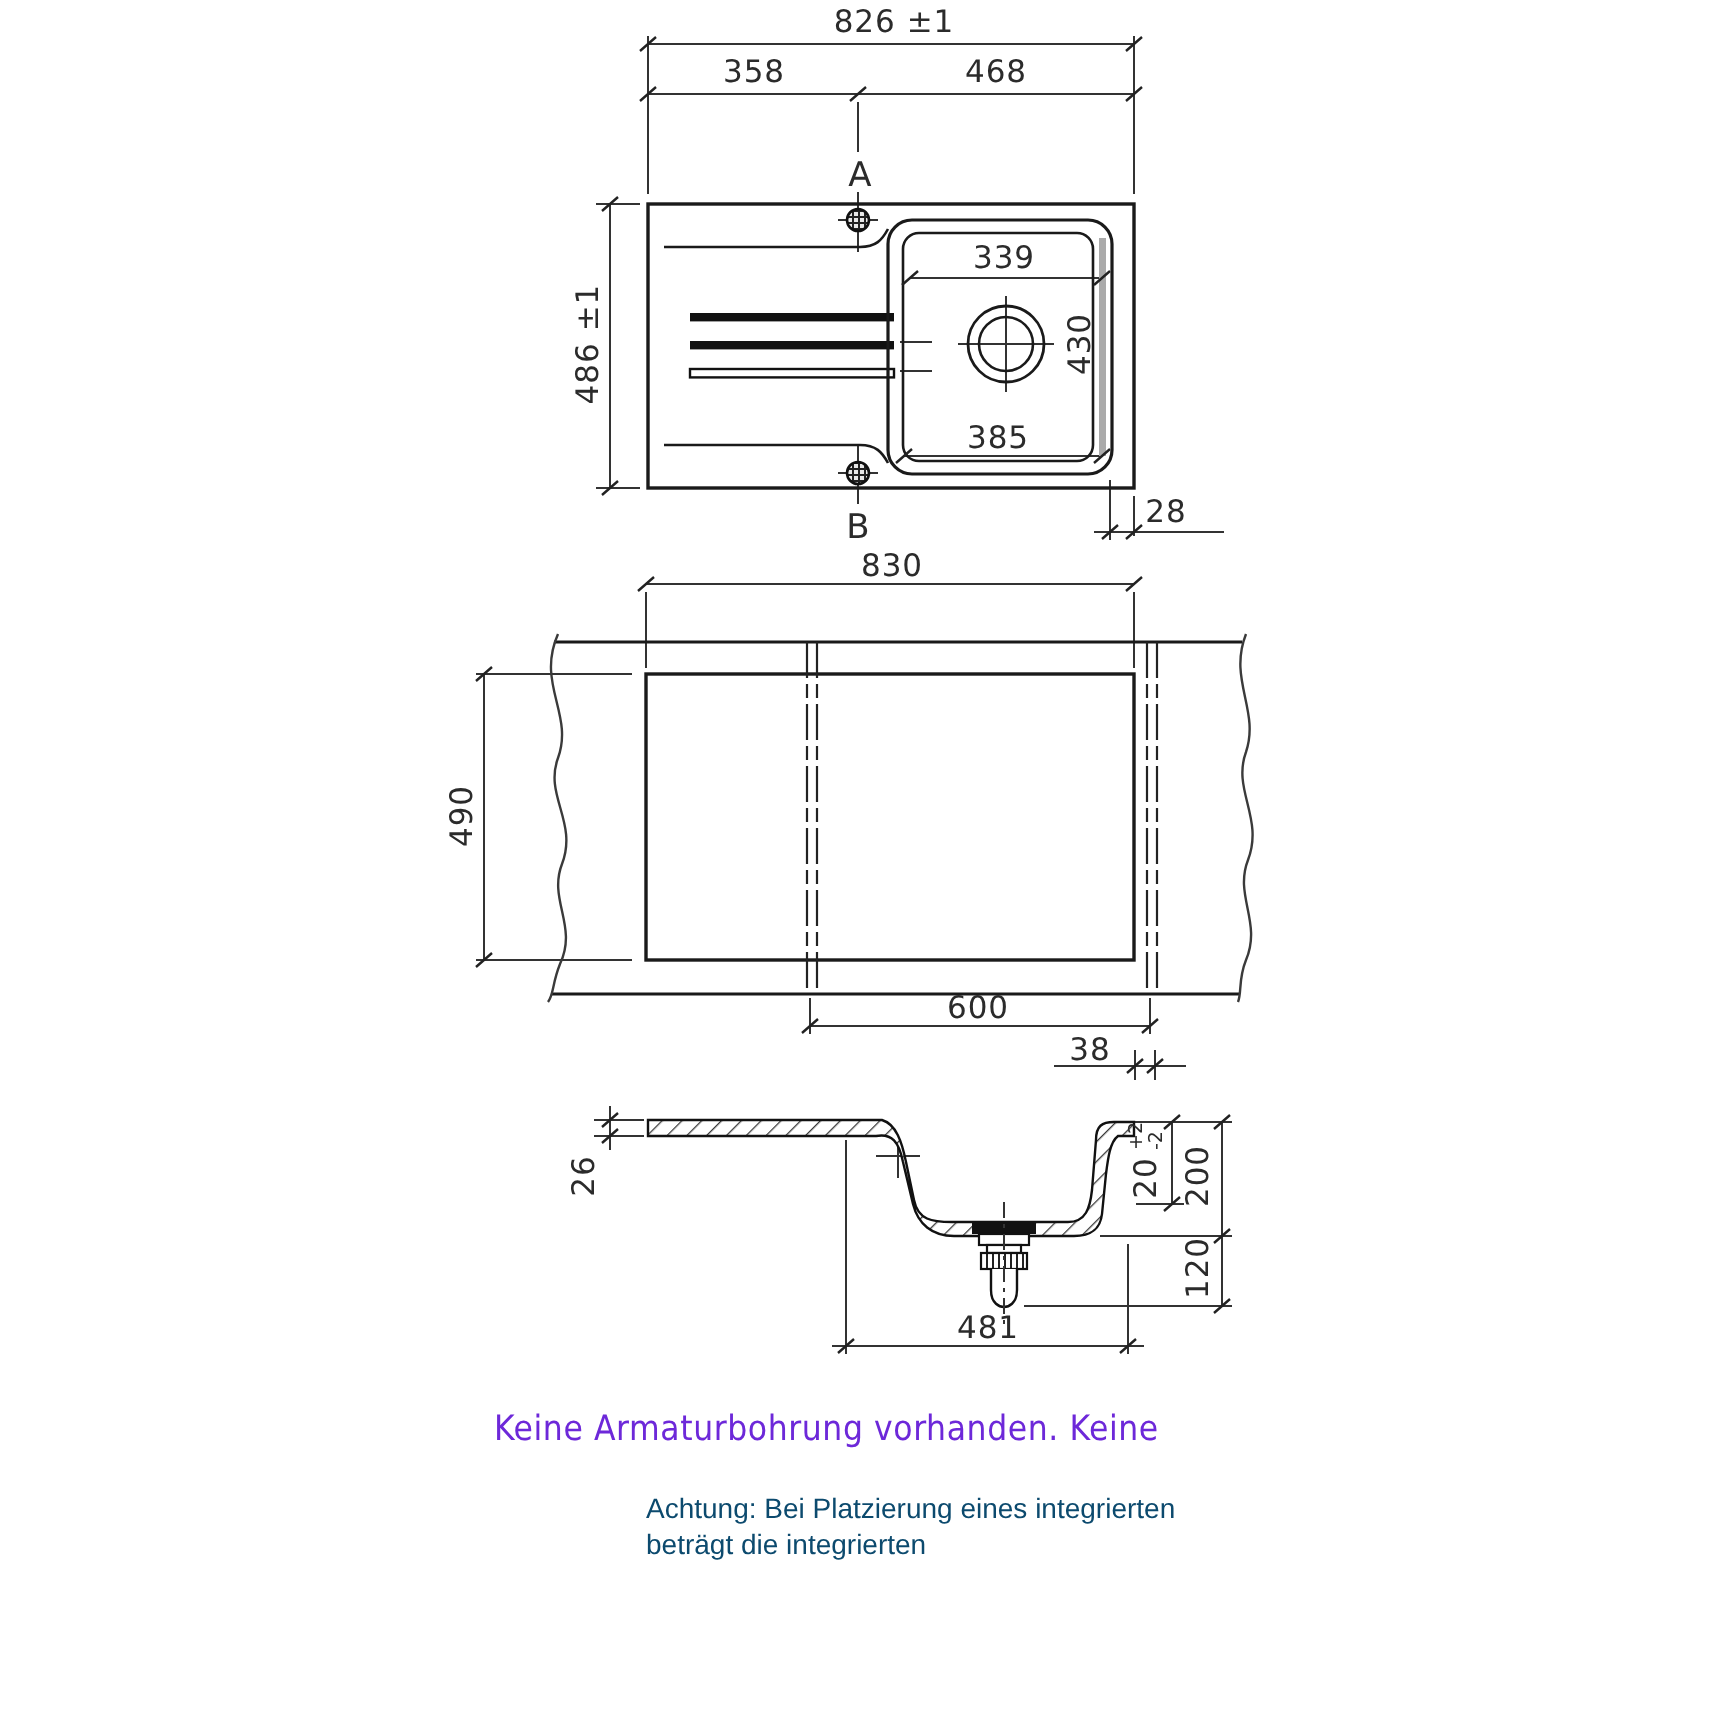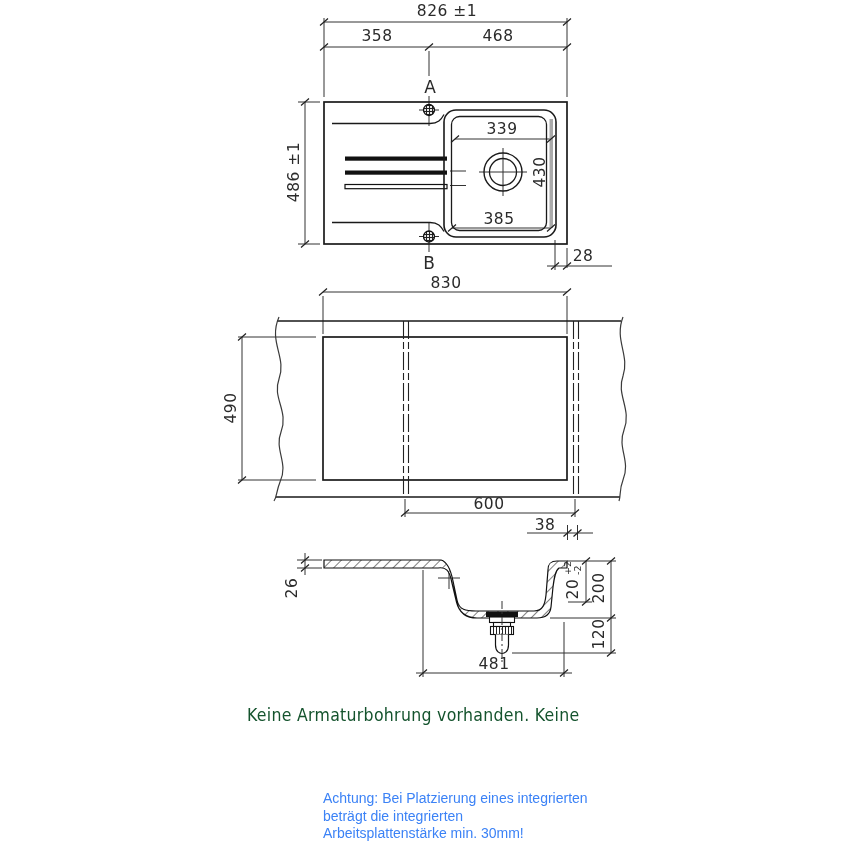--- a/index.html
+++ b/index.html
@@ -5,28 +5,28 @@
   html,body{margin:0;padding:0;background:#fff;}
   body{width:867px;height:867px;position:relative;overflow:hidden;
        font-family:"DejaVu Sans",sans-serif;}
   .stage{position:absolute;inset:0;}
   svg{position:absolute;left:0;top:0;}
   svg text{font-family:"DejaVu Sans",sans-serif;fill:#2b2b2b;}
   .dim-t{font-size:15.5px;letter-spacing:.5px;}
   .dim-s{font-size:9.5px;}
   .lbl-t{font-size:17px;}
   .note1{position:absolute;left:247px;top:702px;width:420px;
-         font-size:17.5px;line-height:26.5px;letter-spacing:.3px;color:#14532d;
+         font-size:17.5px;line-height:26.5px;letter-spacing:.3px;color:#6d28d9;
          font-family:"DejaVu Sans",sans-serif;font-stretch:condensed;}
   .note1 .ln{white-space:nowrap;}
   .dot{display:inline-block;width:11px;height:11px;border-radius:50%;
        background:repeating-linear-gradient(45deg,#555 0 1px,#999 1px 2px);
        border:1.5px solid #333;vertical-align:-1px;margin:0 2px 0 1px;}
-  .warning{position:absolute;left:323px;top:790px;width:330px;
-           font-size:14px;line-height:17.5px;color:#3b82f6;
+  .warning{position:absolute;left:323px;top:746px;width:330px;
+           font-size:14px;line-height:17.5px;color:#0c4a6e;
            font-family:"Liberation Sans",sans-serif;}
 </style>
 </head>
 <body>
 
 <div class="stage">
 <svg width="867" height="867" viewBox="0 0 867 867">
   <defs>
     <pattern id="hatch" patternUnits="userSpaceOnUse" width="7" height="7" patternTransform="rotate(45)">
       <rect width="7" height="7" fill="#ffffff"></rect>
@@ -145,15 +145,14 @@
            M419,676.5 L427,669.5 M560,676.5 L568,669.5" fill="none" stroke="#222" stroke-width="1.2"></path>
 </svg>
 
 <div class="note1">
   <div class="ln">Keine Armaturbohrung vorhanden. Keine</div>
 </div>
 
 <div class="warning">
   <div>Achtung: Bei Platzierung eines integrierten</div>
   <div>beträgt die integrierten</div>
-  <div>Arbeitsplattenstärke min. 30mm!</div>
 </div>
 </div>
 
 </body></html>

